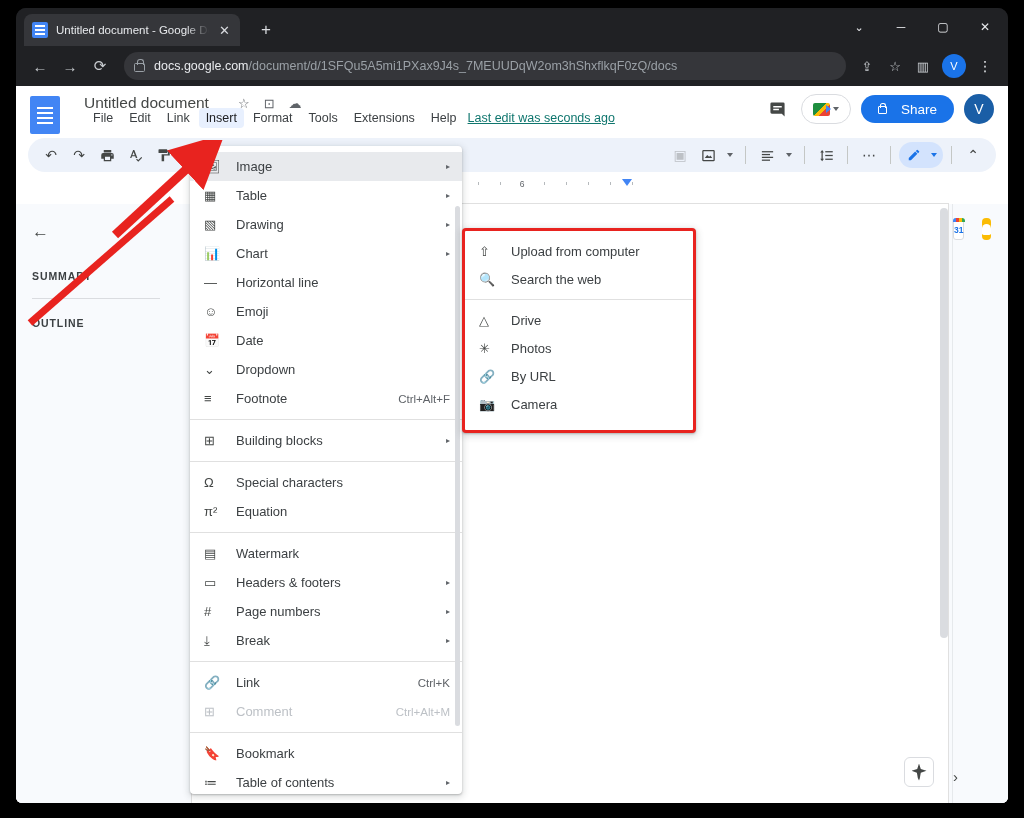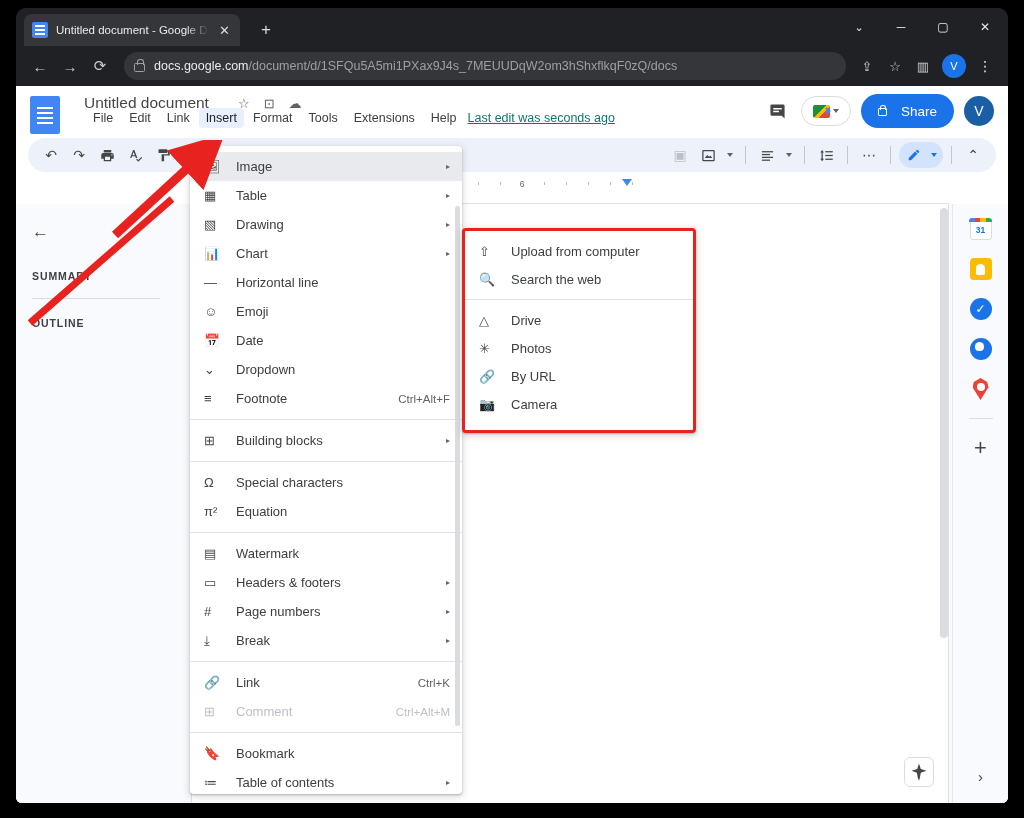--- a/index.html
+++ b/index.html
@@ -112,21 +112,21 @@
     width: 50px; height: 30px; border: 1px solid #dadce0; border-radius: 15px;
     display: flex; align-items: center; justify-content: center; gap: 3px;
   }
   .meet-icon { width: 17px; height: 13px; border-radius: 2px; position: relative;
     background: linear-gradient(135deg,#1e8e3e 0 45%,#fbbc04 45% 62%,#ea4335 62% 100%); }
   .meet-icon::after { content:""; position:absolute; right:-1px; top:2px; border-left:5px solid #4285f4;
      border-top:4px solid transparent; border-bottom:4px solid transparent; }
   .caret-sm { width: 0; height: 0; border-left: 3.5px solid transparent; border-right: 3.5px solid transparent;
      border-top: 4px solid #5f6368; }
   .share-btn {
-    height: 34px; background: #1a73e8; color: #fff; border-radius: 17px;
+    height: 28px; background: #1a73e8; color: #fff; border-radius: 17px;
     display: flex; align-items: center; gap: 14px; padding: 0 17px; font-size: 13.5px;
   }
   .share-lock { width: 9px; height: 8px; border: 1.6px solid #fff; border-radius: 1px; position: relative; margin-top: 2px; }
   .share-lock::before { content:""; position:absolute; left:1.4px; top:-4.4px; width:4px; height:4px;
     border:1.5px solid #fff; border-bottom:none; border-radius:2.5px 2.5px 0 0; }
   .avatar {
     width: 30px; height: 30px; border-radius: 50%; background: #1a5ea6; color: #fff;
     font-size: 14px; display: flex; align-items: center; justify-content: center;
   }
 
@@ -180,21 +180,21 @@
     position: absolute; right: 74px; bottom: 16px; width: 30px; height: 30px;
     background: #fff; border: 1px solid #dadce0; border-radius: 6px;
     display: flex; align-items: center; justify-content: center;
   }
   .spark { width: 15px; height: 17px; background: #444746; position: relative;
     clip-path: polygon(50% 0%, 62% 32%, 100% 42%, 62% 55%, 55% 88%, 50% 100%, 42% 86%, 36% 55%, 0% 42%, 38% 32%); }
 
   
   .rail {
     position: absolute; right: 0; top: 0; bottom: 0; width: 56px; background: #f8fafd;
-    border-left: 1px solid #e6e9ec; display: flex; flex-direction: column; align-items: center;
+    border-left: 1px solid #e6e9ec; display: flex; flex-direction: row; 
     padding-top: 14px; gap: 18px;
   }
   .rail-icon { width: 22px; height: 22px; border-radius: 4px; position: relative; }
   .ic-calendar { background: #fff; border: 1.5px solid #dadce0; border-radius: 3px;
     font-size: 8.5px; color: #1a73e8; display: flex; align-items: center; justify-content: center;
     font-weight: bold; padding-top: 2px; }
   .ic-calendar::before { content:""; position:absolute; left:-1.5px; right:-1.5px; top:-1.5px; height:4px;
     background: linear-gradient(to right,#4285f4 25%,#ea4335 25% 50%,#fbbc04 50% 75%,#34a853 75%);
     border-radius: 3px 3px 0 0; }
   .ic-keep { background: #fbbc04; border-radius: 4px; display:flex; align-items:center; justify-content:center; }

